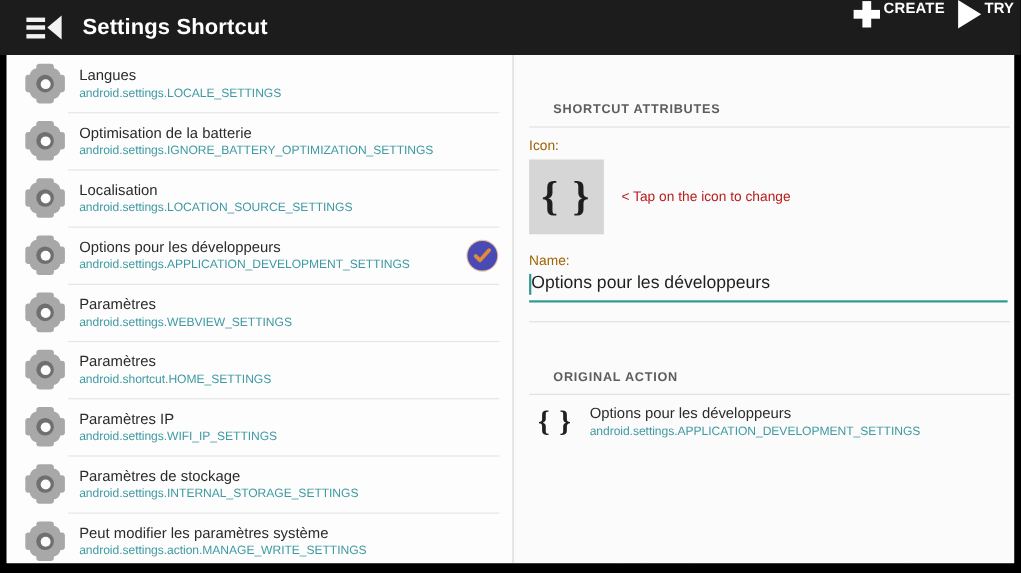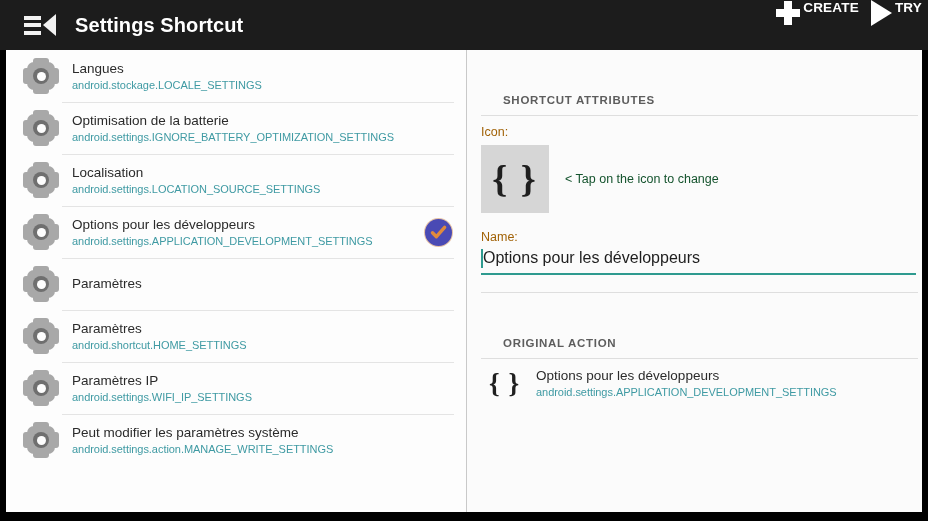--- a/index.html
+++ b/index.html
@@ -271,21 +271,21 @@
   .icon-box .braces {
     font-family: "Liberation Serif", serif;
     font-size: 38px;
     font-weight: bold;
     color: #1f1f1f;
     line-height: 1;
     letter-spacing: 2px;
   }
   .icon-hint {
     font-size: 12.5px;
-    color: #14532d;
+    color: #b91c1c;
     margin-left: 16px;
   }
   .name-field {
     margin: 0 6px 0 14px;
     padding: 0 0 5px 0;
     border-bottom: 2px solid #2e9a8f;
     display: flex;
     align-items: center;
     cursor: text;
   }
@@ -385,21 +385,21 @@
     <div class="list-pane">
       <div class="list-scroll" id="list-scroll">
           <div class="row">
             <span class="gear">
               <span class="teeth"></span>
               <span class="ring"></span>
               <span class="hole"></span>
             </span>
             <span class="row-text">
               <span class="row-title">Langues</span>
-              <span class="row-sub">android.stockage.LOCALE_SETTINGS</span>
+              <span class="row-sub">android.settings.LOCALE_SETTINGS</span>
             </span>
           </div>
           <div class="row">
             <span class="gear">
               <span class="teeth"></span>
               <span class="ring"></span>
               <span class="hole"></span>
             </span>
             <span class="row-text">
               <span class="row-title">Optimisation de la batterie</span>
@@ -434,20 +434,21 @@
             </span>
           </div>
           <div class="row">
             <span class="gear">
               <span class="teeth"></span>
               <span class="ring"></span>
               <span class="hole"></span>
             </span>
             <span class="row-text">
               <span class="row-title">Paramètres</span>
+              <span class="row-sub">android.settings.WEBVIEW_SETTINGS</span>
             </span>
           </div>
           <div class="row">
             <span class="gear">
               <span class="teeth"></span>
               <span class="ring"></span>
               <span class="hole"></span>
             </span>
             <span class="row-text">
               <span class="row-title">Paramètres</span>
@@ -456,20 +457,31 @@
           </div>
           <div class="row">
             <span class="gear">
               <span class="teeth"></span>
               <span class="ring"></span>
               <span class="hole"></span>
             </span>
             <span class="row-text">
               <span class="row-title">Paramètres IP</span>
               <span class="row-sub">android.settings.WIFI_IP_SETTINGS</span>
+            </span>
+          </div>
+          <div class="row">
+            <span class="gear">
+              <span class="teeth"></span>
+              <span class="ring"></span>
+              <span class="hole"></span>
+            </span>
+            <span class="row-text">
+              <span class="row-title">Paramètres de stockage</span>
+              <span class="row-sub">android.settings.INTERNAL_STORAGE_SETTINGS</span>
             </span>
           </div>
           <div class="row">
             <span class="gear">
               <span class="teeth"></span>
               <span class="ring"></span>
               <span class="hole"></span>
             </span>
             <span class="row-text">
               <span class="row-title">Peut modifier les paramètres système</span>

